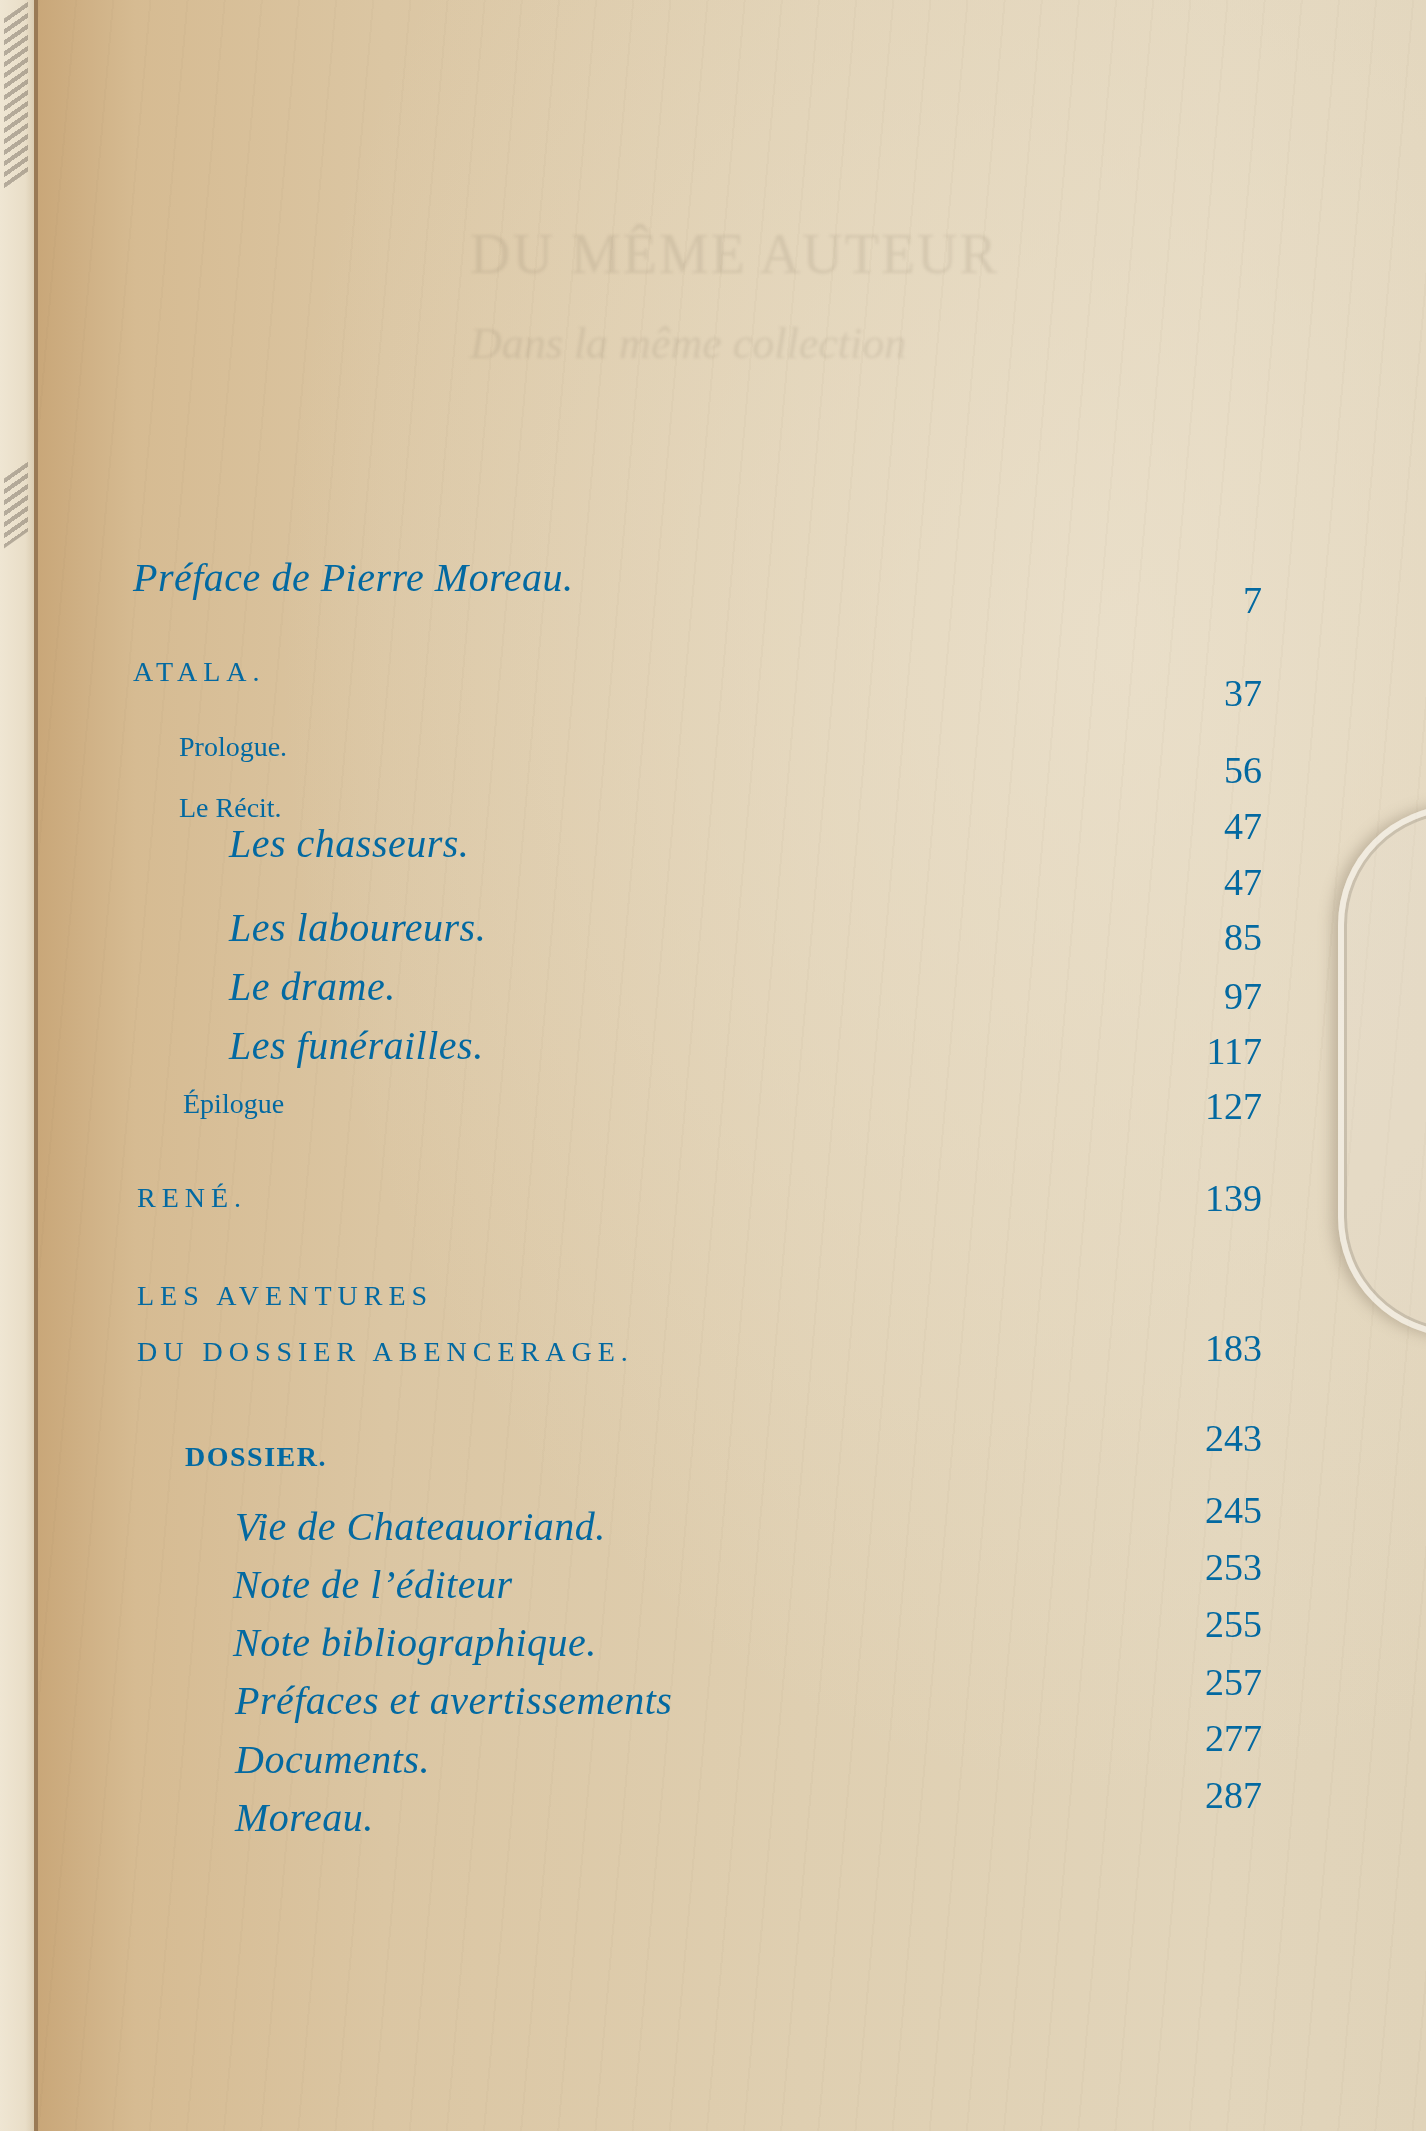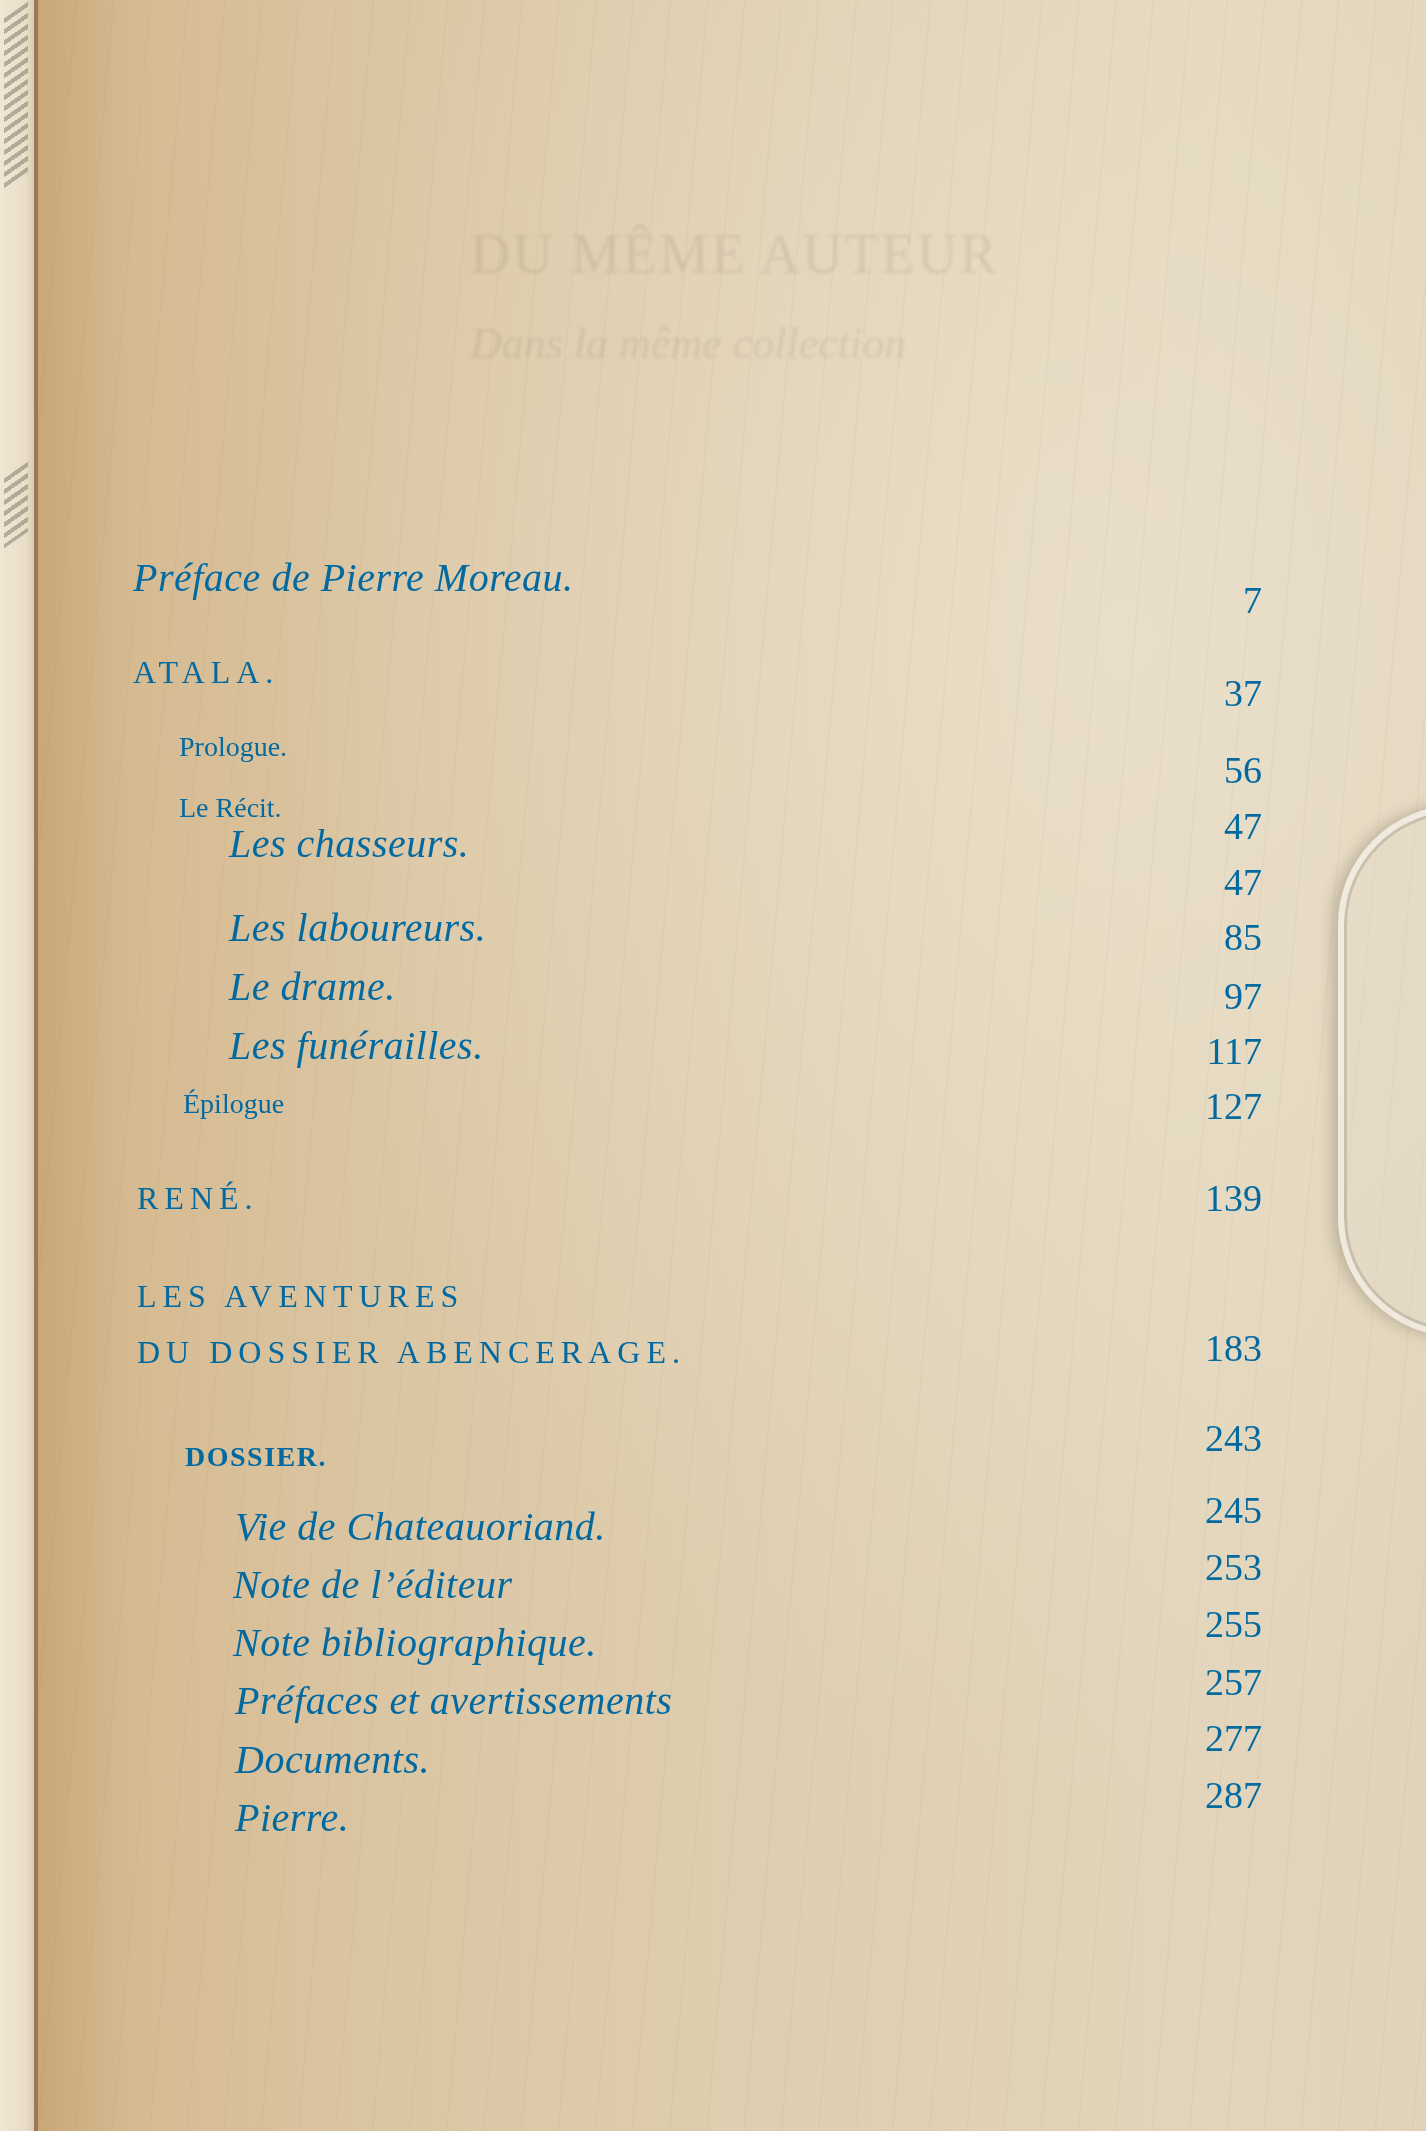--- a/index.html
+++ b/index.html
@@ -86,21 +86,21 @@
       line-height: 1;
     }
     .entry { transform: translateY(-50%); }
     .pg {
       right: 164px;
       font-size: 38px;
       transform: translateY(-50%);
       text-align: right;
     }
     .lvl-italic { font-style: italic; font-size: 40px; letter-spacing: 0.5px; }
-    .lvl-caps   { font-size: 32px; letter-spacing: 6px; }
+    .lvl-caps   { font-size: 28px; letter-spacing: 6px; }
     .lvl-roman  { font-size: 28px; }
     .lvl-small  { font-size: 28px; letter-spacing: 1.5px; font-weight: bold; }
   </style>
 </head>
 <body>
 
 <div class="facing-page">
   <div class="bleed" style="top:10px;height:170px;"></div>
   <div class="bleed" style="top:470px;height:70px;"></div>
 </div>
@@ -160,17 +160,17 @@
 
   <div class="entry lvl-italic" style="left:233px; top:1643px;">Note bibliographique.</div>
   <div class="pg" style="top:1624px;">255</div>
 
   <div class="entry lvl-italic" style="left:235px; top:1701px;">Préfaces et avertissements</div>
   <div class="pg" style="top:1682px;">257</div>
 
   <div class="entry lvl-italic" style="left:235px; top:1760px;">Documents.</div>
   <div class="pg" style="top:1738px;">277</div>
 
-  <div class="entry lvl-italic" style="left:235px; top:1818px;">Pierre.</div>
+  <div class="entry lvl-italic" style="left:235px; top:1818px;">Moreau.</div>
   <div class="pg" style="top:1795px;">287</div>
 </div>
 
 <div class="lens"></div>
 
 </body></html>

